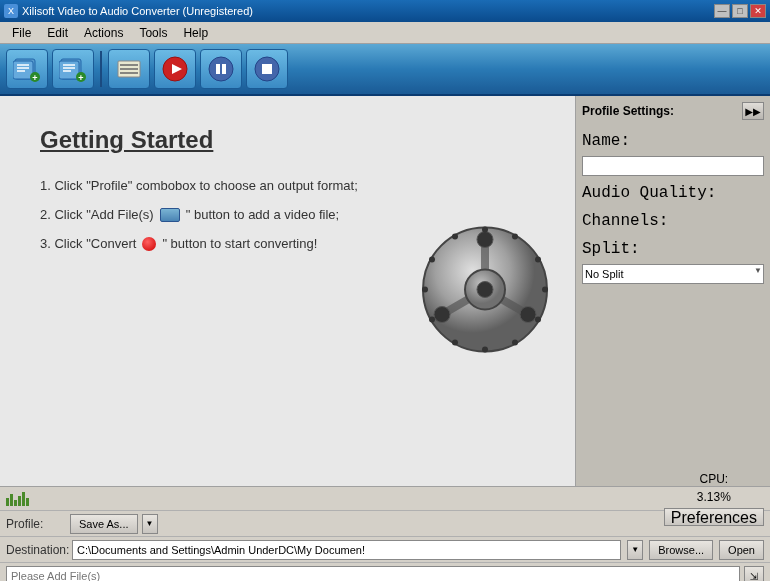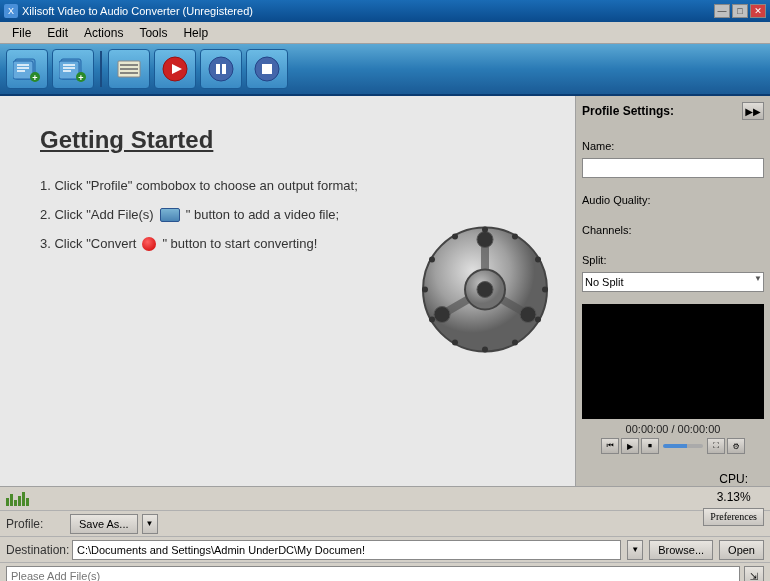--- a/index.html
+++ b/index.html
@@ -118,21 +118,21 @@
       width: 22px;
       height: 18px;
       background: linear-gradient(to bottom, #e0ddd8, #b8b5b0);
       border: 1px solid #888;
       cursor: pointer;
       display: flex;
       align-items: center;
       justify-content: center;
       font-size: 10px;
     }
-    .field-label { font-size: 11px; color: #000; margin-bottom: 2px; margin-top: 12px; }
+    .field-label { font-size: 16px; color: #000; margin-bottom: 2px; margin-top: 4px; font-family: Liberation Mono, monospace; }
     .text-input {
       width: 100%;
       height: 20px;
       background: white;
       border: 1px solid #888;
       padding: 1px 3px;
       font-size: 11px;
     }
     .select-input {
       width: 100%;
@@ -208,22 +208,21 @@
       justify-content: space-between;
       padding: 0 6px;
       border-bottom: 1px solid #b0b0b0;
     }
     .pref-btn {
       height: 18px;
       padding: 0 6px;
       background: linear-gradient(to bottom, #e8e5e0, #c8c5c0);
       border: 1px solid #888;
       cursor: pointer;
-      font-size: 10px;
-      font-family: Liberation Serif, serif;
+      font-size: 16px;
     }
     .equalizer {
       display: flex;
       align-items: flex-end;
       gap: 1px;
       height: 14px;
     }
     .eq-bar {
       width: 3px;
       background: #4a8a2a;
@@ -492,32 +491,20 @@
 
     <div class="field-label">Split:</div>
     <div class="select-wrapper">
       <select class="select-input">
         <option>No Split</option>
         <option>By Size</option>
         <option>By Time</option>
       </select>
     </div>
 
-    <div style="margin-top: 8px; flex:1; display:flex; flex-direction:column;">
-      <div class="preview-video"></div>
-      <div class="preview-time">00:00:00 / 00:00:00</div>
-      <div class="preview-controls">
-        <div class="preview-btn">⏮</div>
-        <div class="preview-btn">▶</div>
-        <div class="preview-btn">⏹</div>
-        <div class="volume-slider"></div>
-        <div class="preview-btn">⛶</div>
-        <div class="preview-btn">⚙</div>
-      </div>
-    </div>
   </div>
 </div>
 
 <div class="bottom-area">
 
   <div class="status-bar">
     <div style="display:flex; align-items:center; gap:4px;">
       <div class="equalizer">
         <div class="eq-bar" style="height:8px;"></div>
         <div class="eq-bar" style="height:12px;"></div>

